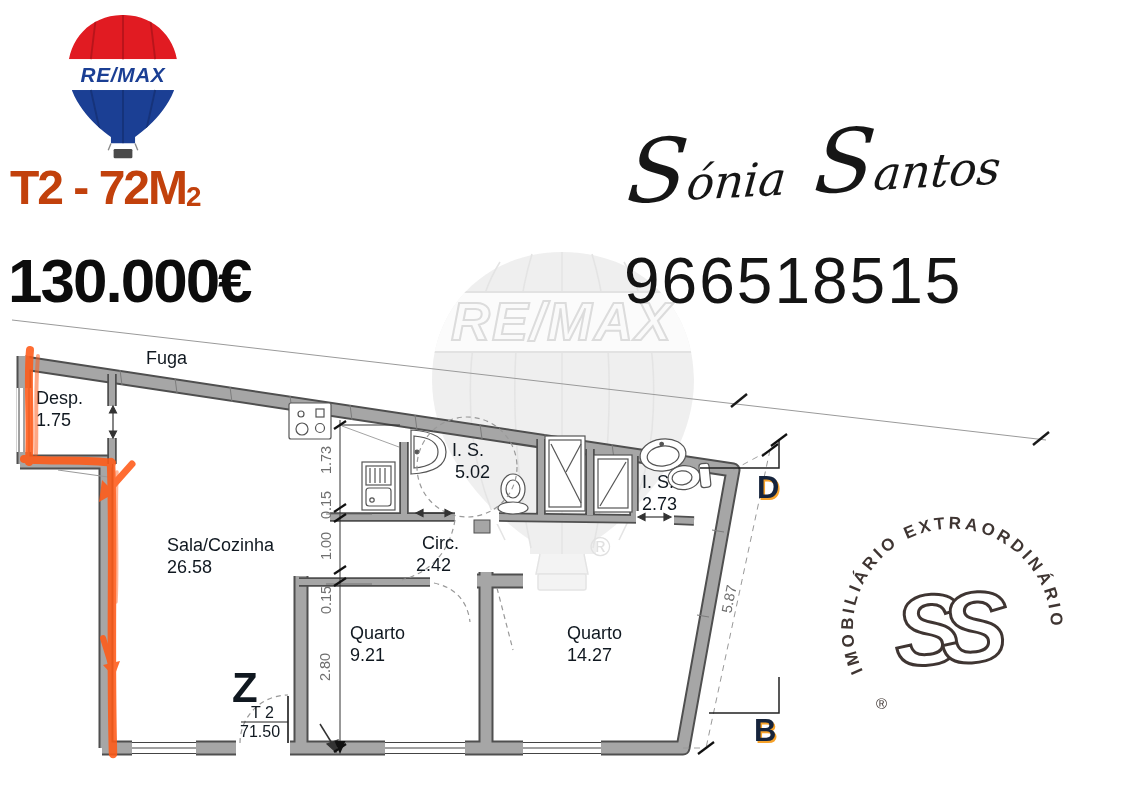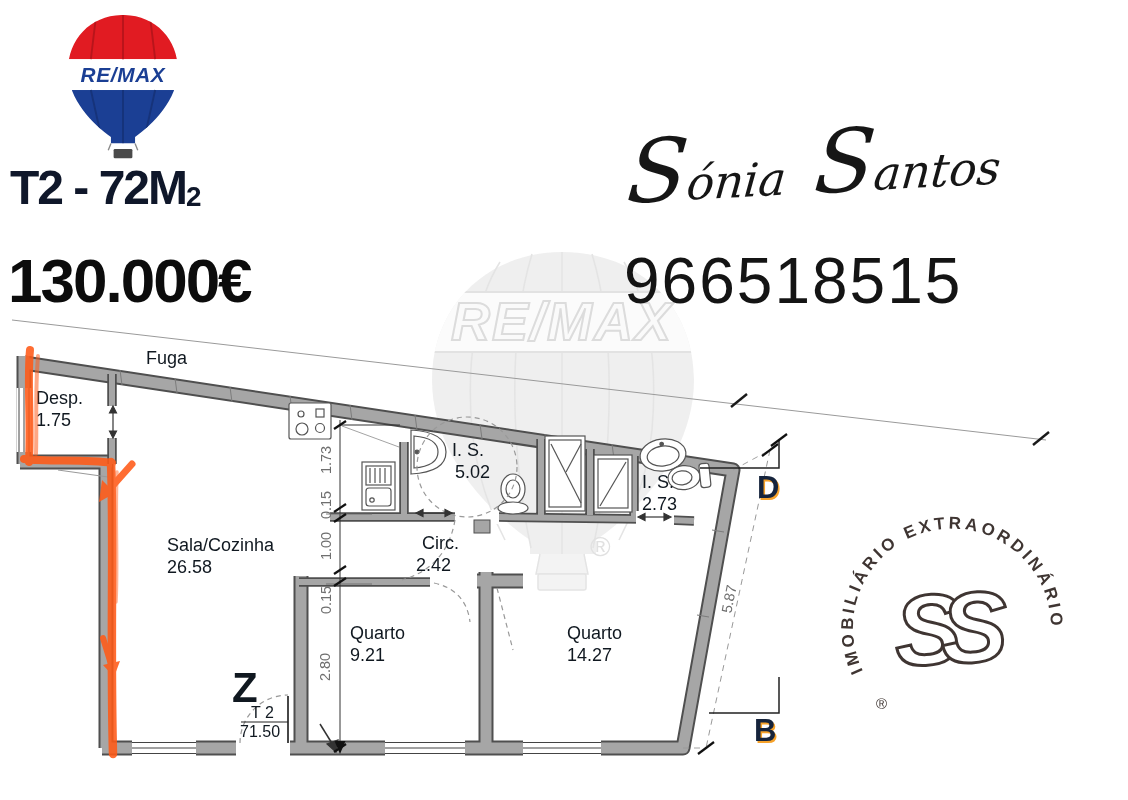--- a/index.html
+++ b/index.html
@@ -2,21 +2,21 @@
 <html><head>
 <meta charset="utf-8">
 <style>
   html,body{margin:0;padding:0;background:#fff;}
   #page{position:relative;width:1128px;height:800px;background:#ffffff;overflow:hidden;
         font-family:"Liberation Sans",sans-serif;}
 
   
   .logo{position:absolute;left:56px;top:10px;width:134px;height:152px;}
   .title{position:absolute;left:10px;top:160px;font-size:48px;font-weight:900;
-         letter-spacing:-2px;color:#0f172a;}
+         letter-spacing:-2px;color:#c2410c;}
   .title .sub{font-size:0.58em;letter-spacing:0;position:relative;top:2px;}
   .price{position:absolute;left:8px;top:245px;font-size:62px;font-weight:900;
          letter-spacing:-2px;color:#0c0c0c;text-align:center;}
   .signature{position:absolute;left:545px;top:112px;width:540px;text-align:center;
              font-family:"DejaVu Serif",serif;font-style:italic;font-size:46px;color:#161616;
              transform:rotate(-3deg) skewX(-8deg);white-space:nowrap;}
   .signature .nm{display:inline-block;}
   .signature .nm::first-letter{font-size:1.9em;}
   .signature .gap{display:inline-block;width:28px;}
   .phone{position:absolute;left:624px;top:244px;font-size:64px;font-weight:400;

